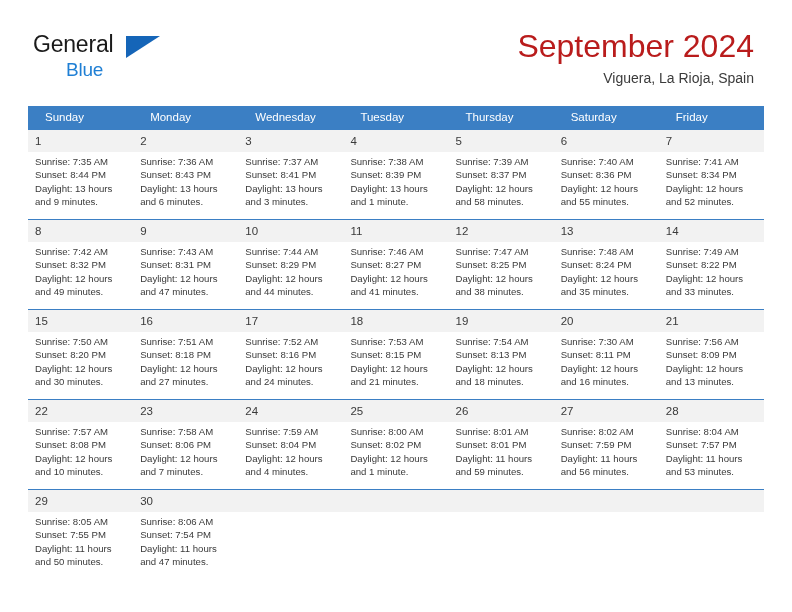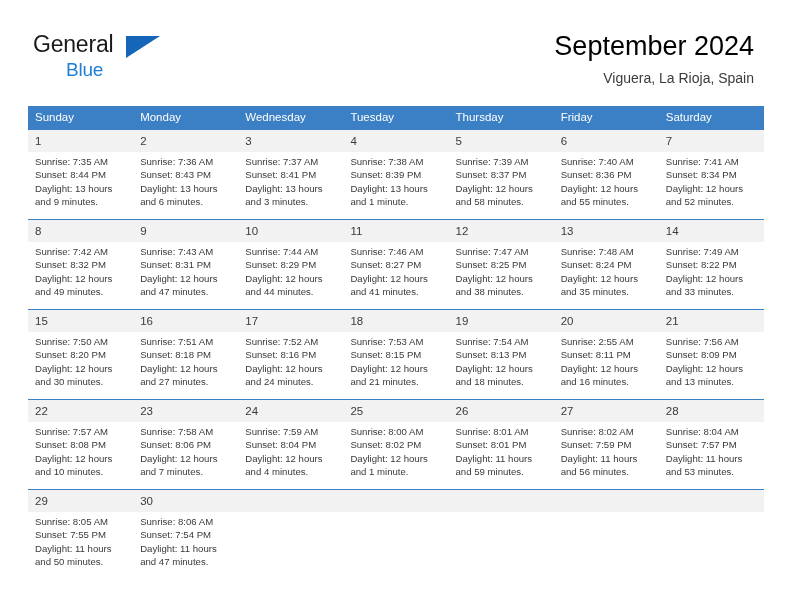--- a/index.html
+++ b/index.html
@@ -63,23 +63,23 @@
     color: #1f7fd4;
     letter-spacing: -0.2px;
   }
   .title-block {
     position: absolute;
     right: 38px;
     top: 30px;
     text-align: right;
   }
   .cal-title {
-    font-size: 27px;
+    font-size: 32px;
     line-height: 32px;
-    color: #000000;
+    color: #b91c1c;
     font-weight: normal;
     white-space: nowrap;
   }
   .cal-subtitle {
     font-size: 14px;
     line-height: 20px;
     color: #3b3b3b;
     margin-top: 6px;
     white-space: nowrap;
   }
@@ -95,21 +95,21 @@
     display: flex;
     width: 736px;
     background: #3b7fc4;
   }
   .dow-cell {
     width: 105.14px;
     box-sizing: border-box;
     color: #ffffff;
     font-size: 11.5px;
     line-height: 14px;
-    padding: 4px 0 5px 7px;
+    padding: 4px 0 5px 17px;
     white-space: nowrap;
   }
   .week {
     width: 736px;
     border-top: 1.5px solid #3b7fc4;
   }
   .week:first-of-type {
     border-top: none;
   }
   .week-numbers {
@@ -168,22 +168,22 @@
   </div>
 
   <div class="calendar">
 
     <div class="dow-row">
       <div class="dow-cell">Sunday</div>
       <div class="dow-cell">Monday</div>
       <div class="dow-cell">Wednesday</div>
       <div class="dow-cell">Tuesday</div>
       <div class="dow-cell">Thursday</div>
+      <div class="dow-cell">Saturday</div>
       <div class="dow-cell">Friday</div>
-      <div class="dow-cell">Saturday</div>
     </div>
 
     <div class="week">
       <div class="week-numbers">
         <div class="num-cell">1</div>
         <div class="num-cell">2</div>
         <div class="num-cell">3</div>
         <div class="num-cell">4</div>
         <div class="num-cell">5</div>
         <div class="num-cell">6</div>
@@ -326,21 +326,21 @@
           <div class="evt">Daylight: 12 hours</div>
           <div class="evt">and 21 minutes.</div>
         </div>
         <div class="body-cell">
           <div class="evt">Sunrise: 7:54 AM</div>
           <div class="evt">Sunset: 8:13 PM</div>
           <div class="evt">Daylight: 12 hours</div>
           <div class="evt">and 18 minutes.</div>
         </div>
         <div class="body-cell">
-          <div class="evt">Sunrise: 2:55 AM</div>
+          <div class="evt">Sunrise: 7:30 AM</div>
           <div class="evt">Sunset: 8:11 PM</div>
           <div class="evt">Daylight: 12 hours</div>
           <div class="evt">and 16 minutes.</div>
         </div>
         <div class="body-cell">
           <div class="evt">Sunrise: 7:56 AM</div>
           <div class="evt">Sunset: 8:09 PM</div>
           <div class="evt">Daylight: 12 hours</div>
           <div class="evt">and 13 minutes.</div>
         </div>

